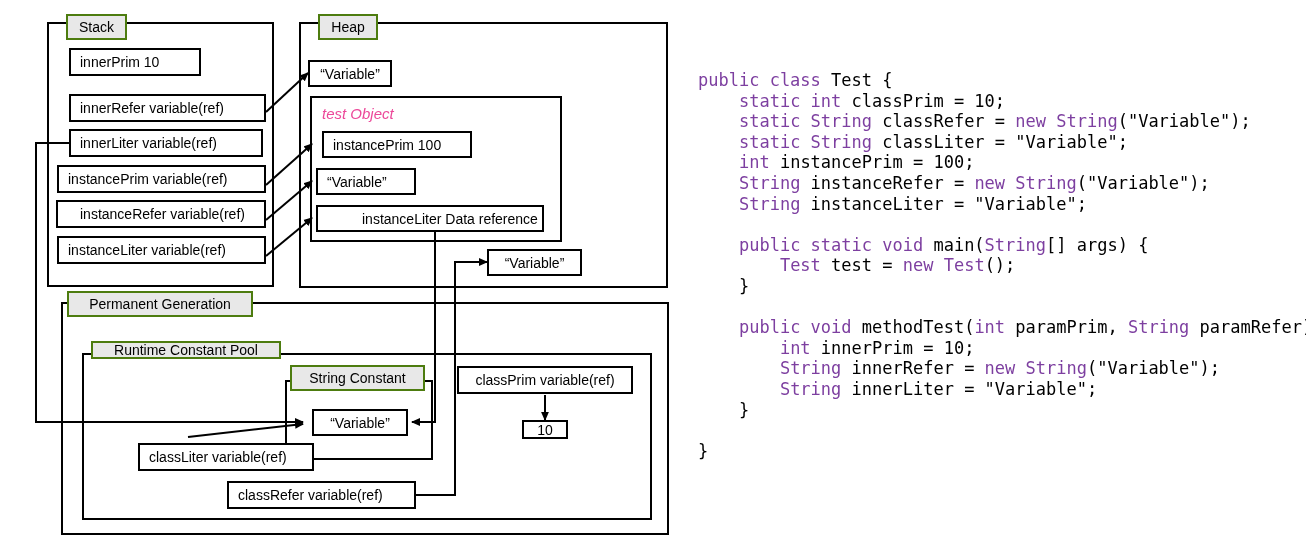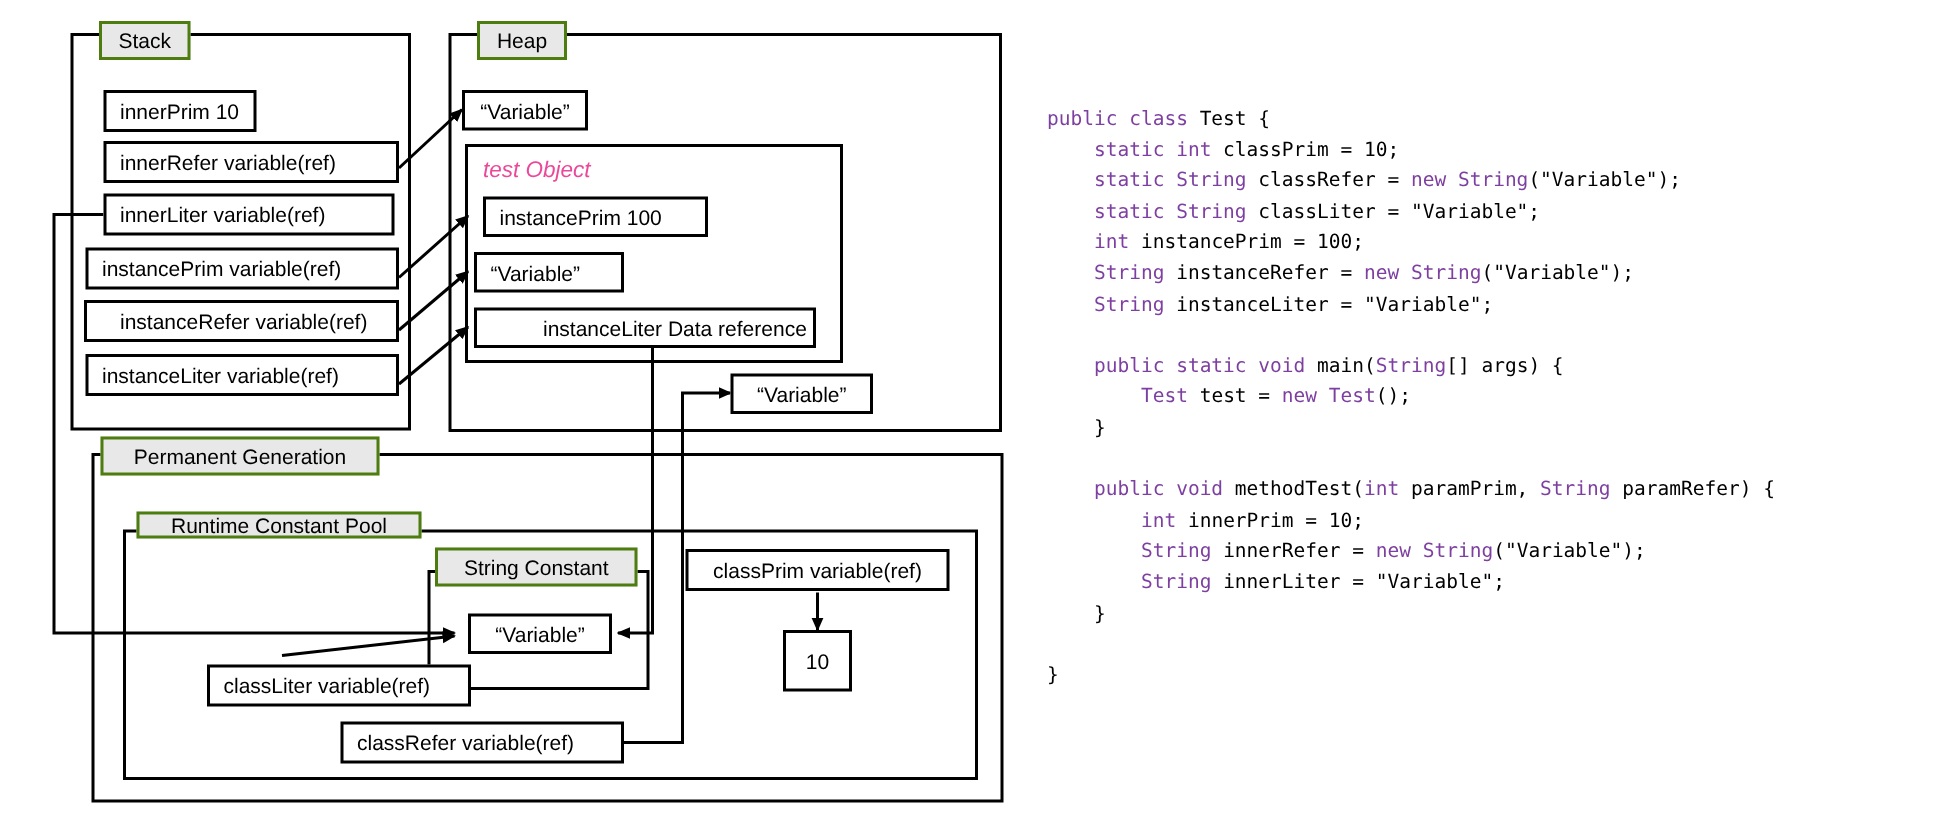--- a/index.html
+++ b/index.html
@@ -52,21 +52,21 @@
     z-index:5;
     font-style:italic;
   }
 
   
   #code{
     position:absolute;
     left:698px;top:70px;
     width:600px;
     font-family:"DejaVu Sans Mono", monospace;
-    font-size:13px;
+    font-size:17px;
     line-height:20.6px;
     color:#000;
     white-space:pre;
   }
   #code .ln{display:block;height:20.6px;}
   .kw{color:#7d3fa0;}
   .pl{color:#000000;}
 </style>
 </head>
 <body>
@@ -101,21 +101,21 @@
 
         <path d="M545,395 L545,420" marker-end="url(#ah)"></path>
       </g>
     </svg>
 
     <div class="region" style="left:47px;top:22px;width:227px;height:265px;"></div>
     <div class="tab" style="left:66px;top:14px;width:61px;height:26px;">
       <span>Stack</span>
     </div>
 
-    <div class="cell" style="left:69px;top:60px;width:102px;height:28px;">
+    <div class="cell" style="left:69px;top:48px;width:132px;height:28px;">
       <span>innerPrim 10</span>
     </div>
     <div class="cell" style="left:69px;top:94px;width:197px;height:28px;">
       <span>innerRefer variable(ref)</span>
     </div>
     <div class="cell" style="left:69px;top:129px;width:194px;height:28px;">
       <span>innerLiter variable(ref)</span>
     </div>
     <div class="cell" style="left:57px;top:165px;width:209px;height:28px;">
       <span>instancePrim variable(ref)</span>
@@ -175,20 +175,20 @@
     <div class="cell" style="left:94px;top:443px;width:176px;height:28px;margin-left:44px;">
       <span>classLiter variable(ref)</span>
     </div>
     <div class="cell" style="left:227px;top:481px;width:189px;height:28px;">
       <span>classRefer variable(ref)</span>
     </div>
 
     <div class="cell center" style="left:457px;top:366px;width:176px;height:28px;">
       <span>classPrim variable(ref)</span>
     </div>
-    <div class="cell center" style="left:522px;top:420px;width:46px;height:41px;">
+    <div class="cell center" style="left:522px;top:420px;width:46px;height:19px;">
       <span>10</span>
     </div>
   </div>
 
   <div id="code"><span class="ln"><span class="kw">public class </span><span class="pl">Test {</span></span><span class="ln"><span class="pl">    </span><span class="kw">static int </span><span class="pl">classPrim = 10;</span></span><span class="ln"><span class="pl">    </span><span class="kw">static String </span><span class="pl">classRefer = </span><span class="kw">new String</span><span class="pl">("Variable");</span></span><span class="ln"><span class="pl">    </span><span class="kw">static String </span><span class="pl">classLiter = "Variable";</span></span><span class="ln"><span class="pl">    </span><span class="kw">int </span><span class="pl">instancePrim = 100;</span></span><span class="ln"><span class="pl">    </span><span class="kw">String </span><span class="pl">instanceRefer = </span><span class="kw">new String</span><span class="pl">("Variable");</span></span><span class="ln"><span class="pl">    </span><span class="kw">String </span><span class="pl">instanceLiter = "Variable";</span></span><span class="ln">&nbsp;</span><span class="ln"><span class="pl">    </span><span class="kw">public static void </span><span class="pl">main(</span><span class="kw">String</span><span class="pl">[] args) {</span></span><span class="ln"><span class="pl">        </span><span class="kw">Test </span><span class="pl">test = </span><span class="kw">new Test</span><span class="pl">();</span></span><span class="ln"><span class="pl">    }</span></span><span class="ln">&nbsp;</span><span class="ln"><span class="pl">    </span><span class="kw">public void </span><span class="pl">methodTest(</span><span class="kw">int </span><span class="pl">paramPrim, </span><span class="kw">String </span><span class="pl">paramRefer) {</span></span><span class="ln"><span class="pl">        </span><span class="kw">int </span><span class="pl">innerPrim = 10;</span></span><span class="ln"><span class="pl">        </span><span class="kw">String </span><span class="pl">innerRefer = </span><span class="kw">new String</span><span class="pl">("Variable");</span></span><span class="ln"><span class="pl">        </span><span class="kw">String </span><span class="pl">innerLiter = "Variable";</span></span><span class="ln"><span class="pl">    }</span></span><span class="ln">&nbsp;</span><span class="ln"><span class="pl">}</span></span></div>
 
 </div>
 
 </body></html>

